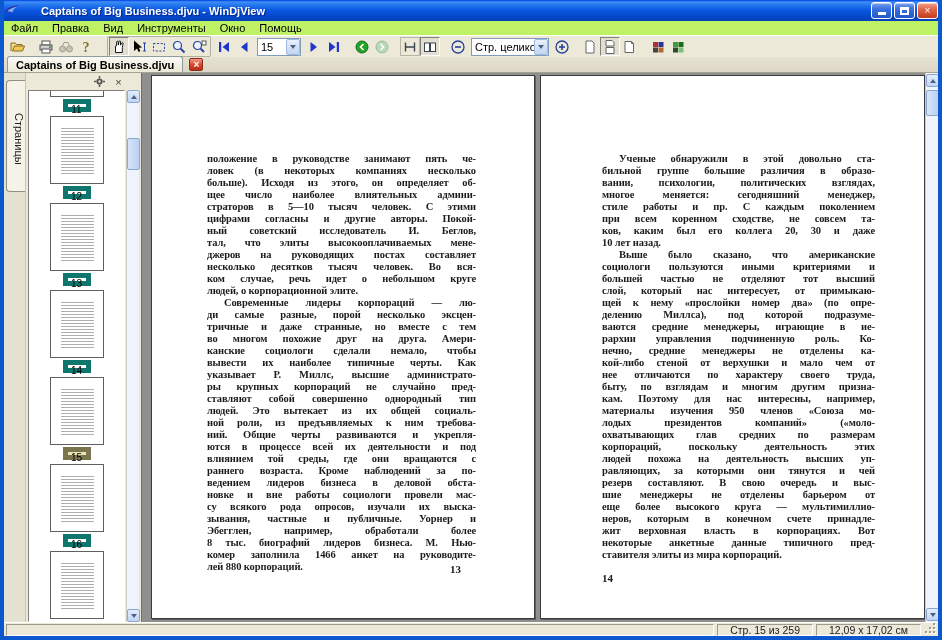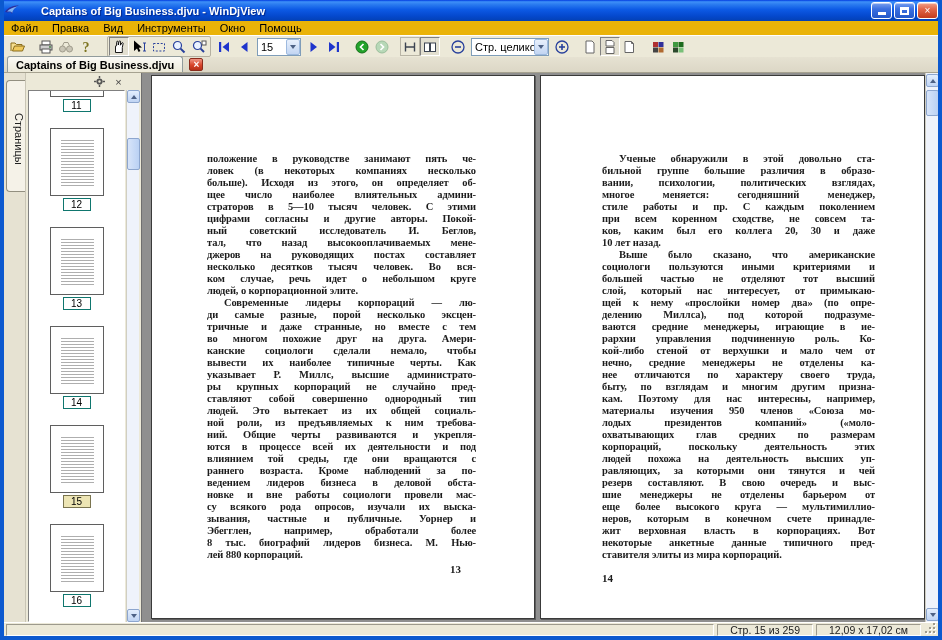--- a/index.html
+++ b/index.html
@@ -15,21 +15,21 @@
     white-space:nowrap;overflow:hidden;margin-left:21px;}
   .appicon{width:16px;height:16px;flex:0 0 16px;}
   .winbtn{width:21px;height:17px;margin-left:2px;border:1px solid #fff;border-radius:3px;
     display:flex;align-items:center;justify-content:center;color:#fff;font-size:10px;line-height:10px;
     background:linear-gradient(to bottom,#7ba1ef 0%,#3a6fe0 40%,#2458c9 100%);box-shadow:inset 0 1px 0 rgba(255,255,255,.5);}
   .winbtn.close{background:linear-gradient(to bottom,#f1a28a 0%,#e3674a 40%,#c33b1d 100%);}
   .winbtn .minbar{width:8px;height:3px;background:#fff;margin-top:6px;}
   .winbtn .maxbox{width:9px;height:8px;border:2px solid #fff;border-top-width:3px;}
   
   .menubar{position:absolute;left:0;top:21px;width:934px;height:14px;display:flex;align-items:center;
-    font-size:11px;background:#eab308;}
+    font-size:11px;background:#bef264;}
   .menubar span{padding:0 7px;cursor:default;}
   
   .toolbar{position:absolute;left:0;top:35px;width:934px;height:22px;background:#ECE9D8;
     border-top:1px solid #fff;display:flex;align-items:center;padding-left:4px;}
   .tbtn{width:20px;height:19px;display:flex;align-items:center;justify-content:center;flex:0 0 auto;
     border:1px solid transparent;}
   .tbtn.pressed{border-color:#808080 #fff #fff #808080;background:#e2dfd0;}
   .tbtn.bordered{border-color:#b9b5a6;}
   .toolgroup{display:flex;border:1px solid #b4b0a1;border-radius:2px;padding:0 1px;margin:0 3px;background:#ECE9D8;}
   .tsep{width:8px;flex:0 0 8px;}
@@ -57,21 +57,21 @@
     writing-mode:vertical-rl;text-align:center;font-size:11px;color:#222;padding-top:6px;}
   
   .sidebar{position:absolute;left:22px;top:0;width:115px;height:100%;}
   .sb-header{position:absolute;right:16px;top:2px;display:flex;gap:6px;align-items:center;}
   .sb-hbtn{width:13px;height:13px;display:flex;align-items:center;justify-content:center;font-size:11px;color:#444;}
   .thumb-list{position:absolute;left:2px;top:17px;width:97px;height:532px;background:#fff;
     border:1px solid;border-color:#808080 #fff #fff #808080;overflow:hidden;}
   .thumb{width:54px;height:68px;margin:0 auto 2px auto;background:#fff;border:1px solid #5f5f5f;position:relative;}
   .thumb .tx{position:absolute;left:10px;right:9px;top:11px;bottom:8px;
     background:repeating-linear-gradient(to bottom,#9a9a9a 0 1px,transparent 1px 3px);opacity:.8;}
-  .plabel{width:28px;height:13px;line-height:12px;margin:0 auto 16px auto;border:1px solid #0f766e;
+  .plabel{width:28px;height:13px;line-height:12px;margin:0 auto 4px auto;border:5px solid #0f766e;
     background:#fff;font-size:10px;text-align:center;}
   .plabel.sel{background:#EDE5B4;border-color:#7a744f;}
   
   .xscroll{position:absolute;width:13px;background:#EFF3FB;border-left:1px solid #d0cec2;}
   .xs-btn{position:absolute;left:0;width:13px;height:13px;background:linear-gradient(#E3EEFD,#C0D4F3);
     border:1px solid #8DA6CE;border-radius:2px;display:flex;align-items:center;justify-content:center;}
   .xs-up .tri{width:0;height:0;border-left:3px solid transparent;border-right:3px solid transparent;border-bottom:4px solid #4D6185;}
   .xs-dn .tri{width:0;height:0;border-left:3px solid transparent;border-right:3px solid transparent;border-top:4px solid #4D6185;}
   .xs-thumb{position:absolute;left:0;width:13px;background:linear-gradient(to right,#D7E4F9,#BAD1F4);
     border:1px solid #8DA6CE;border-radius:2px;}
@@ -377,21 +377,21 @@
 
       <div class="page left">
         <div class="textcol">
             <div class="tl">положение в руководстве занимают пять че-</div>
             <div class="tl">ловек (в некоторых компаниях несколько</div>
             <div class="tl">больше). Исходя из этого, он определяет об-</div>
             <div class="tl">щее число наиболее влиятельных админи-</div>
             <div class="tl">страторов в 5—10 тысяч человек. С этими</div>
             <div class="tl">цифрами согласны и другие авторы. Покой-</div>
             <div class="tl">ный советский исследователь И. Беглов,</div>
-            <div class="tl">тал, что назад высокооплачиваемых мене-</div>
+            <div class="tl">тал, что элиты высокооплачиваемых мене-</div>
             <div class="tl">джеров на руководящих постах составляет</div>
             <div class="tl">несколько десятков тысяч человек. Во вся-</div>
             <div class="tl">ком случае, речь идет о небольшом круге</div>
             <div class="tl last">людей, о корпорационной элите.</div>
             <div class="tl ind">Современные лидеры корпораций — лю-</div>
             <div class="tl">ди самые разные, порой несколько эксцен-</div>
             <div class="tl">тричные и даже странные, но вместе с тем</div>
             <div class="tl">во многом похожие друг на друга. Амери-</div>
             <div class="tl">канские социологи сделали немало, чтобы</div>
             <div class="tl">вывести их наиболее типичные черты. Как</div>
@@ -403,20 +403,21 @@
             <div class="tl">ний. Общие черты развиваются и укрепля-</div>
             <div class="tl">ются в процессе всей их деятельности и под</div>
             <div class="tl">влиянием той среды, где они вращаются с</div>
             <div class="tl">раннего возраста. Кроме наблюдений за по-</div>
             <div class="tl">ведением лидеров бизнеса в деловой обста-</div>
             <div class="tl">новке и вне работы социологи провели мас-</div>
             <div class="tl">су всякого рода опросов, изучали их выска-</div>
             <div class="tl">зывания, частные и публичные. Уорнер и</div>
             <div class="tl">Эбегглен, например, обработали более</div>
             <div class="tl">8 тыс. биографий лидеров бизнеса. М. Нью-</div>
+            <div class="tl">комер заполнила 1466 анкет на руководите-</div>
             <div class="tl last">лей 880 корпораций.</div>
           </div>
         <div class="pagenum">13</div>
       </div>
 
       <div class="page right">
         <div class="textcol">
             <div class="tl ind">Ученые обнаружили в этой довольно ста-</div>
             <div class="tl">бильной группе большие различия в образо-</div>
             <div class="tl">вании, психологии, политических взглядах,</div>
@@ -426,22 +427,22 @@
             <div class="tl">ков, каким был его коллега 20, 30 и даже</div>
             <div class="tl last">10 лет назад.</div>
             <div class="tl ind">Выше было сказано, что американские</div>
             <div class="tl">социологи пользуются иными критериями и</div>
             <div class="tl">большей частью не отделяют тот высший</div>
             <div class="tl">слой, который нас интересует, от примыкаю-</div>
             <div class="tl">щей к нему «прослойки номер два» (по опре-</div>
             <div class="tl">делению Миллса), под которой подразуме-</div>
             <div class="tl">ваются средние менеджеры, играющие в ие-</div>
             <div class="tl">рархии управления подчиненную роль. Ко-</div>
+            <div class="tl">нечно, средние менеджеры не отделены ка-</div>
             <div class="tl">кой-либо стеной от верхушки и мало чем от</div>
-            <div class="tl">нечно, средние менеджеры не отделены ка-</div>
             <div class="tl">нее отличаются по характеру своего труда,</div>
             <div class="tl">быту, по взглядам и многим другим призна-</div>
             <div class="tl">кам. Поэтому для нас интересны, например,</div>
             <div class="tl">материалы изучения 950 членов «Союза мо-</div>
             <div class="tl">лодых президентов компаний» («моло-</div>
             <div class="tl">охватывающих глав средних по размерам</div>
             <div class="tl">корпораций, поскольку деятельность этих</div>
             <div class="tl">людей похожа на деятельность высших уп-</div>
             <div class="tl">равляющих, за которыми они тянутся и чей</div>
             <div class="tl">резерв составляют. В свою очередь и выс-</div>

